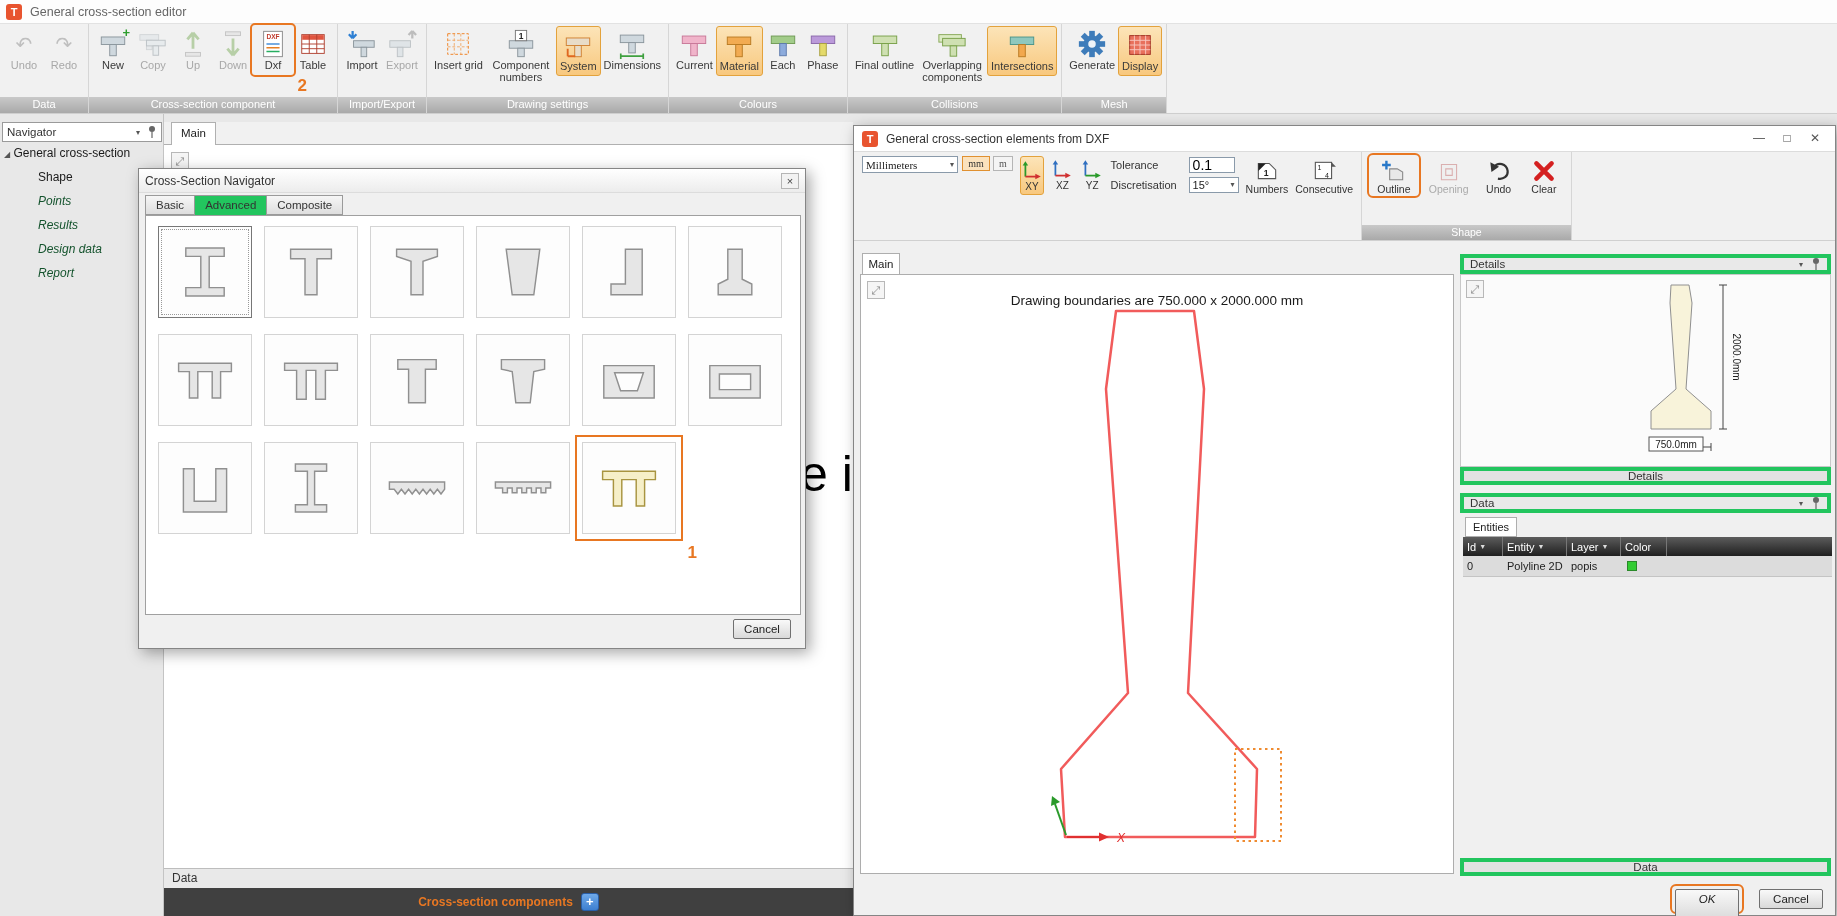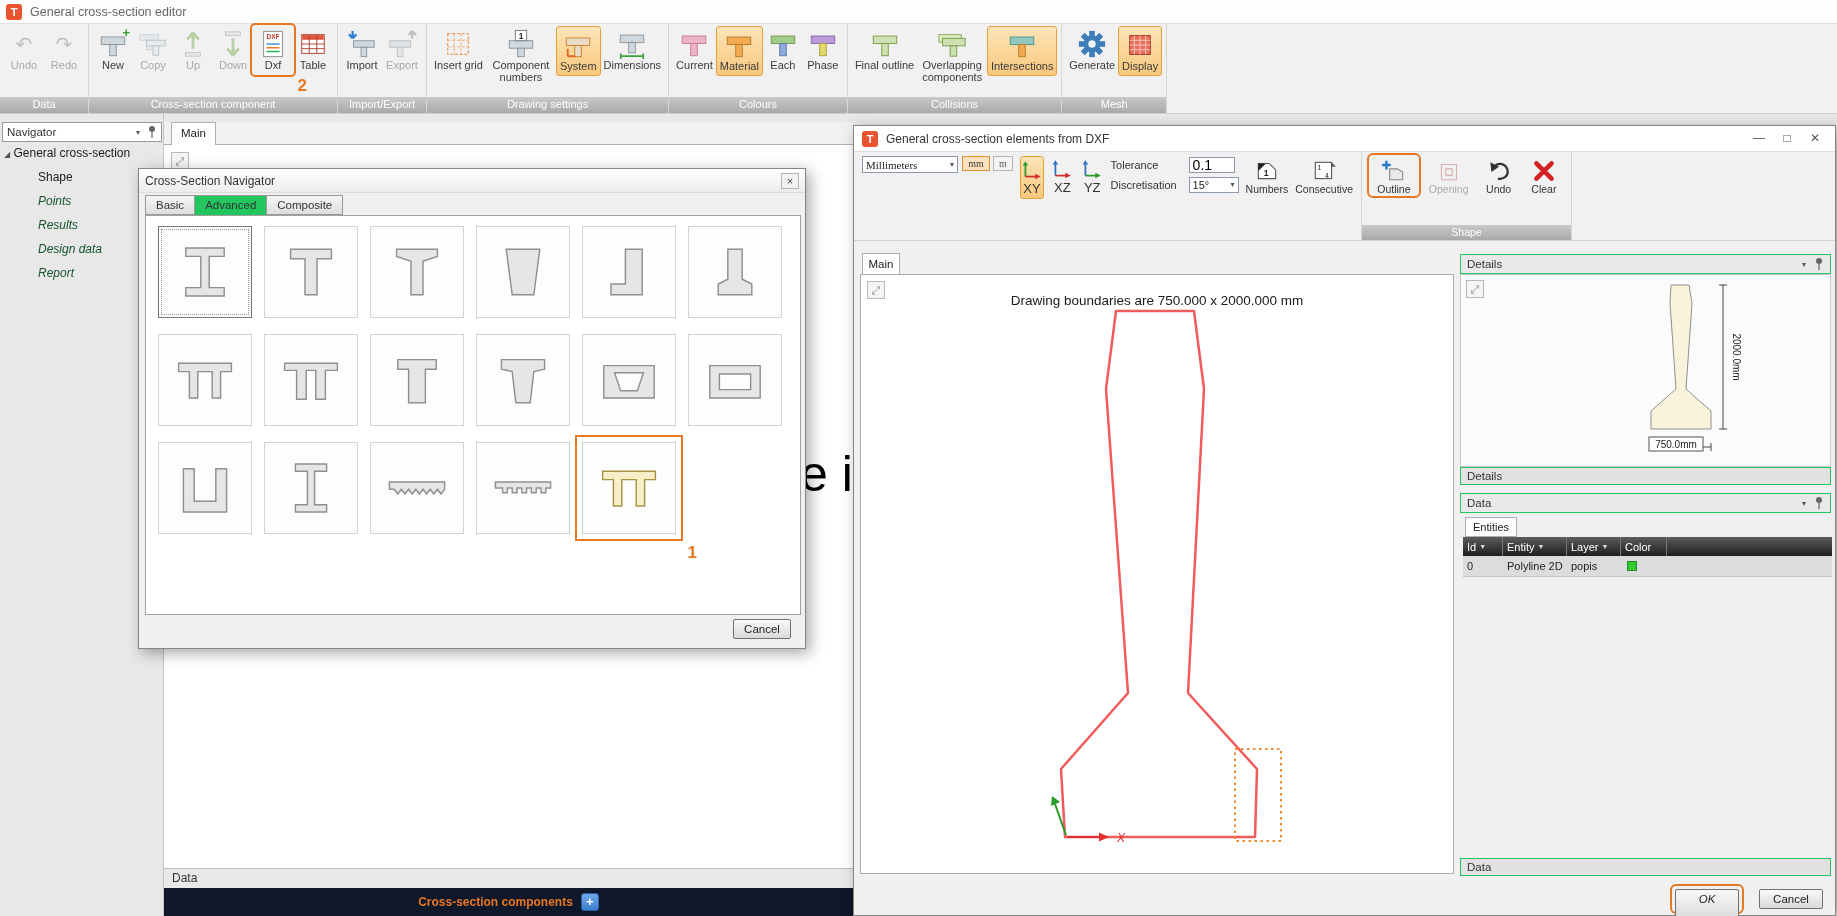--- a/index.html
+++ b/index.html
@@ -50,21 +50,21 @@
     background:#fff; border:1px solid #b0b0b0; border-bottom:none;
     font-size:11.5px; line-height:21px; color:#222; }
   #lcanvas { left:164px; top:145px; width:689px; height:723px; background:#fff; }
   .expbox { position:absolute; width:18px; height:18px; border:1px solid #b8b8b8;
     background:#f5f5f5; color:#888; font-size:11px; text-align:center;
     line-height:17px; }
   #bigfrag { position:absolute; left:636px; top:300px; font-size:50px; color:#000; }
   #databar { left:164px; top:868px; width:689px; height:20px; background:#e9e9e9;
     border-top:1px solid #bdbdbd; font-size:12px; color:#333; line-height:19px;
     padding-left:8px; }
-  #comprow { left:164px; top:888px; width:689px; height:28px; background:#0f172a;
+  #comprow { left:164px; top:888px; width:689px; height:28px; background:#404040;
     display:flex; align-items:center; justify-content:center; gap:8px; }
   #comprow .clabel { color:#e87722; font-weight:bold; font-size:12px; }
   .plusbtn { width:18px; height:18px; border-radius:3px;
     background:linear-gradient(#6fa9e8,#3d7fd0); border:1px solid #2a5fa8;
     color:#fff; font-size:13px; font-weight:bold; text-align:center;
     line-height:16px; }
 
   
   .dlg { background:#f0f0f0; border:1px solid #858585;
     box-shadow:4px 4px 14px rgba(0,0,0,.35); }
@@ -110,37 +110,37 @@
     font-size:10.5px; text-align:center; line-height:14px; }
   .combo { background:#fff; border:1px solid #8a9aaa; height:17px; font-size:11px;
     color:#222; display:flex; align-items:center; padding:0 3px; }
   .combo .sp { flex:1; }
   .carr { font-size:8px; color:#555; }
   .ubtn { width:28px; height:15px; font-size:10px; border:1px solid #b5b5b5;
     background:#f4f4f4; color:#555; text-align:center; line-height:13px; }
   .ubtn.on { border:1px solid #e09030; background:#fbe2bd; color:#333; }
   .plane { width:38px; display:flex; flex-direction:column; align-items:center;
     padding:2px 0; border-radius:3px; }
-  .plane .pl { font-size:13px; color:#333; }
+  .plane .pl { font-size:10px; color:#333; }
   .plane.on { background:linear-gradient(#fce4b8,#f8c87e); border:1px solid #e3a23c; }
   .trow { display:flex; align-items:center; height:17px; margin-bottom:3px; gap:4px; }
   .tlabel { font-size:11px; color:#333; width:74px; }
   .tinput { width:46px; height:16px; border:1px solid #8a9aaa; font-size:14px;
     padding:0 3px; font-family:"Liberation Sans",sans-serif; }
   .titem { width:50px; display:flex; flex-direction:column; align-items:center;
     position:relative; border-radius:3px; padding-top:2px; }
   .titem .tl { font-size:10.5px; color:#333; text-align:center; line-height:1.05; }
   .titem.dis .tl { color:#aaa; } .titem.dis svg { opacity:.45; }
   #dxftab { position:absolute; left:8px; top:127px; width:38px; height:21px;
     background:#fff; border:1px solid #aeaeae; border-bottom:none; font-size:11.5px;
     text-align:center; line-height:20px; color:#222; }
   #dxfcanvas { position:absolute; left:6px; top:148px; width:594px; height:600px;
     background:#fff; border:1px solid #adadad; }
-  .ph { position:absolute; background:#e9e9e9; border:1px solid #22c55e;
-    font-size:11.5px; color:#333; display:flex; align-items:center; padding:0 6px; }
+  .ph { position:absolute; background:#e9e9e9; border:4px solid #22c55e;
+    font-size:11.5px; color:#333; display:flex; align-items:center; padding:0 6px;justify-content:center; }
   .ph .sp { flex:1; }
   #preview { position:absolute; left:606px; top:148px; width:371px; height:193px;
     background:#fbfbfb; border:1px solid #c8c8c8; }
   #enttab { position:absolute; left:611px; top:391px; width:52px; height:20px;
     background:#fff; border:1px solid #aeaeae; font-size:11px; text-align:center;
     line-height:19px; color:#222; }
   #enttable { position:absolute; left:609px; top:411px; width:369px;
     font-size:11px; }
   .thead { display:flex; height:19px;
     background:linear-gradient(#5c5c5c,#1f1f1f); color:#fff; }

